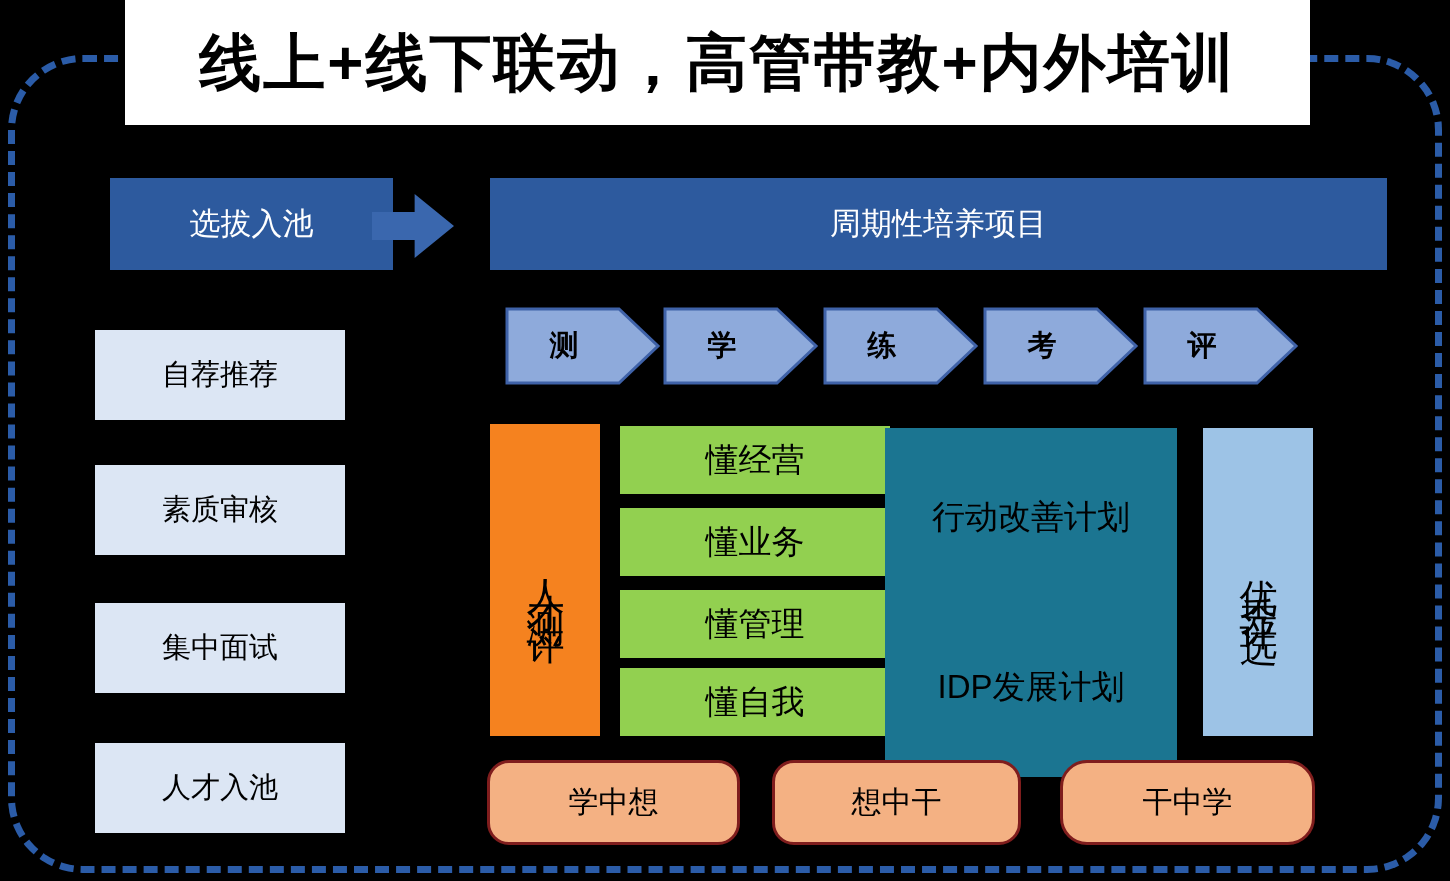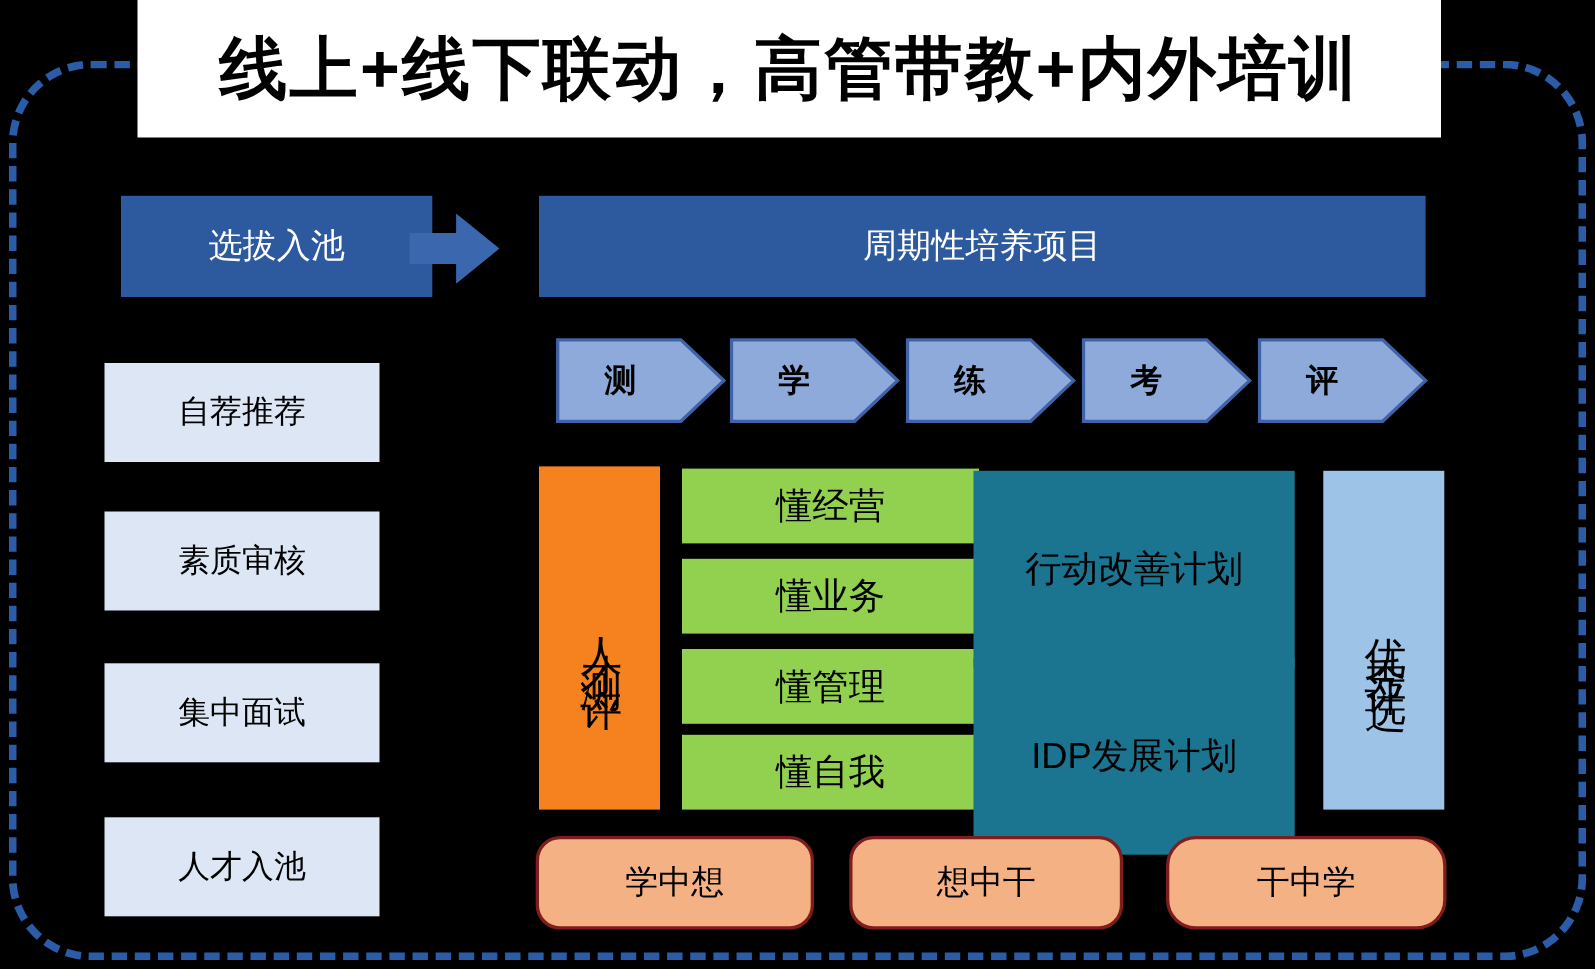--- a/index.html
+++ b/index.html
@@ -35,21 +35,21 @@
 
   .dark-banner {
     position: absolute;
     background: #2D5A9E;
     color: #ffffff;
     display: flex; align-items: center; justify-content: center;
     font-size: 31px;
     margin-left: 32px;
   }
   .sel-header { left: 78px; top: 178px; width: 283px; height: 92px; }
-  .prog-header { left: 458px; top: 178px; width: 806px; height: 92px; }
+  .prog-header { left: 458px; top: 178px; width: 897px; height: 92px; }
 
   .big-arrow {
     position: absolute;
     left: 372px; top: 194px;
     width: 82px; height: 64px;
     background: #3A67AE;
     clip-path: polygon(0 28%, 52% 28%, 52% 0, 100% 50%, 52% 100%, 52% 72%, 0 72%);
   }
 
   .light-box {

